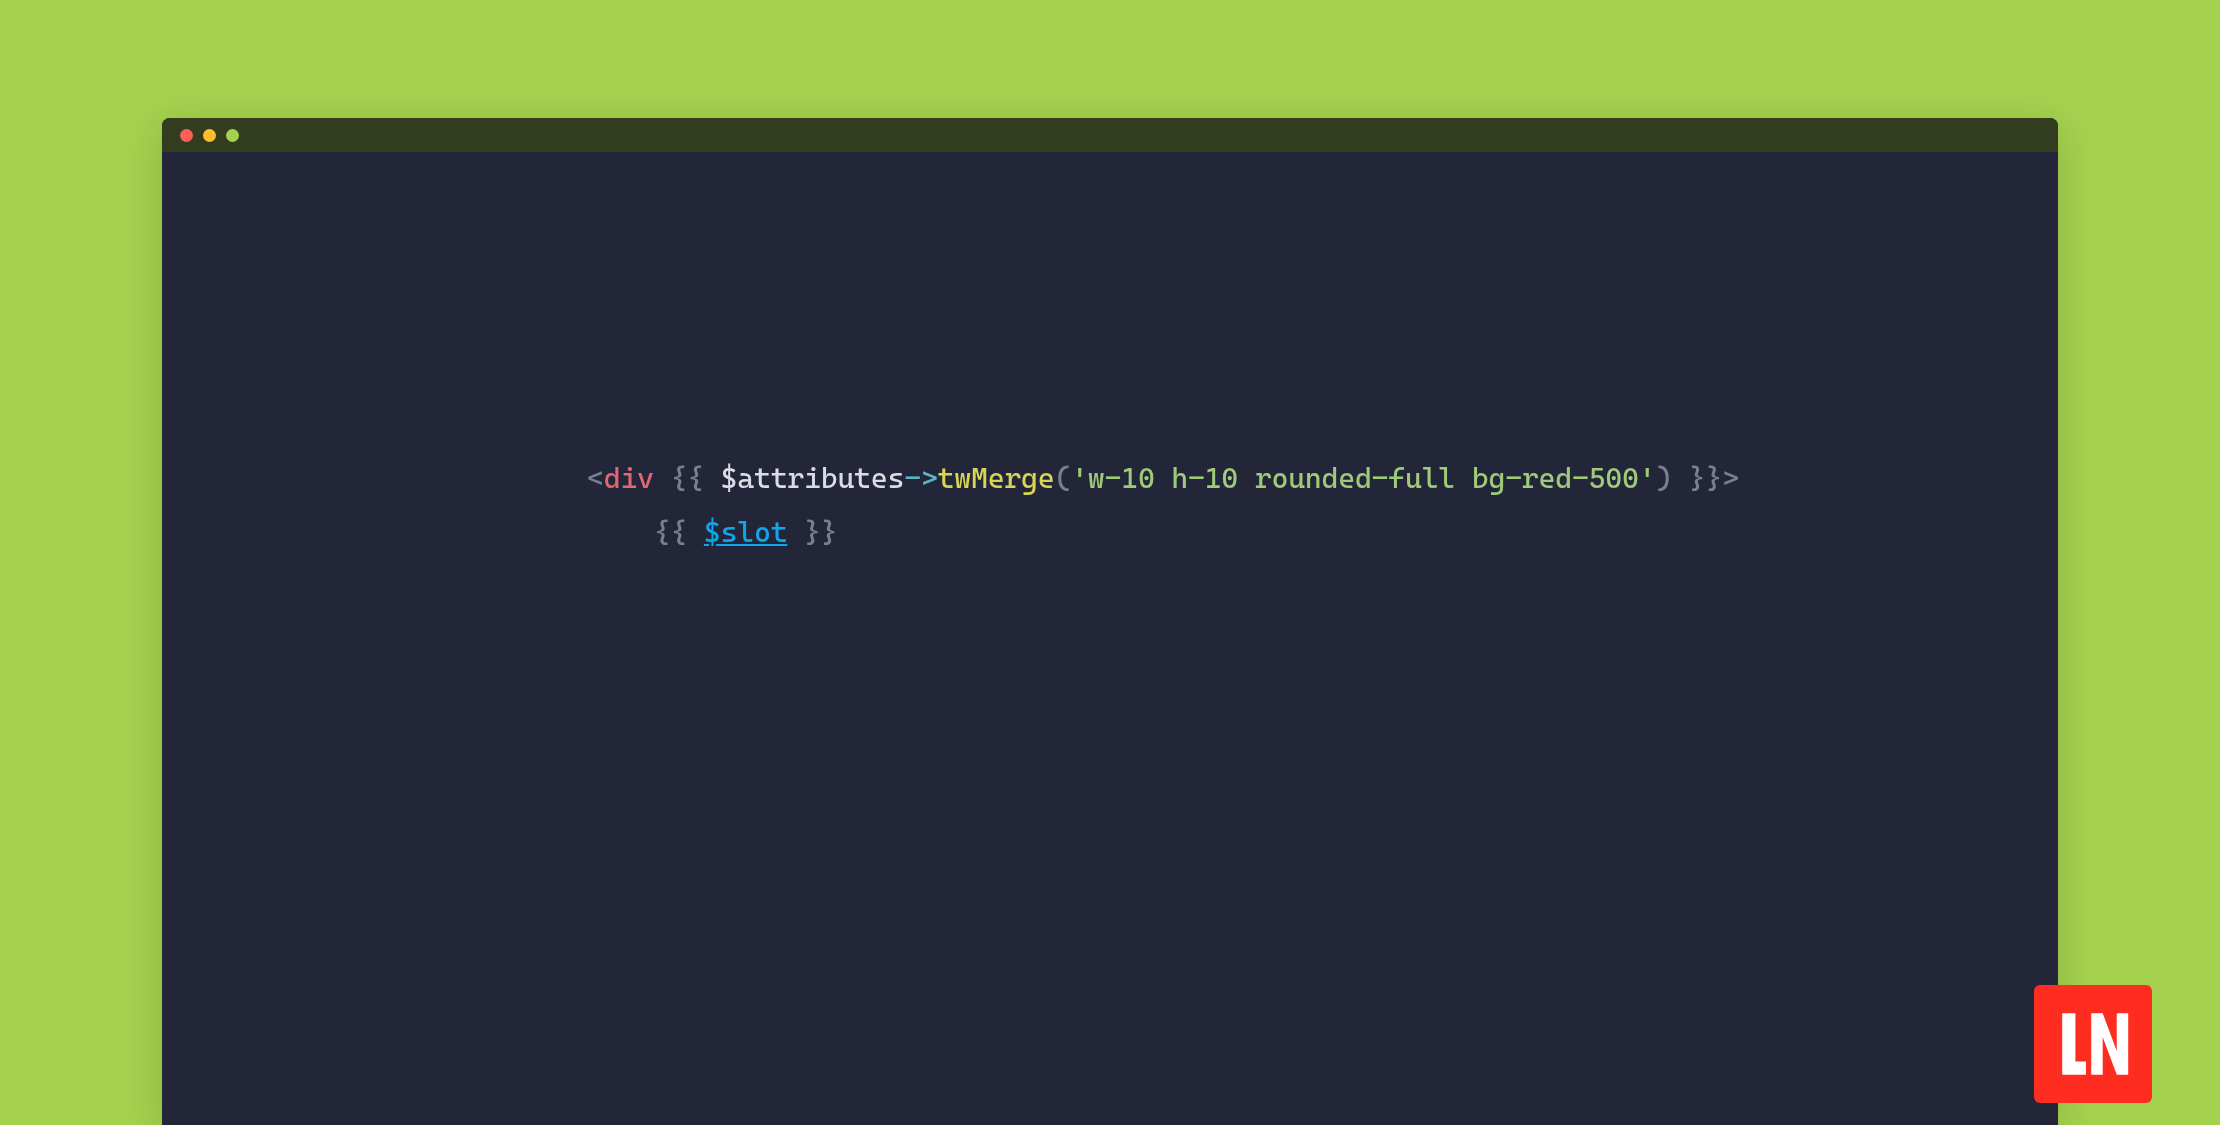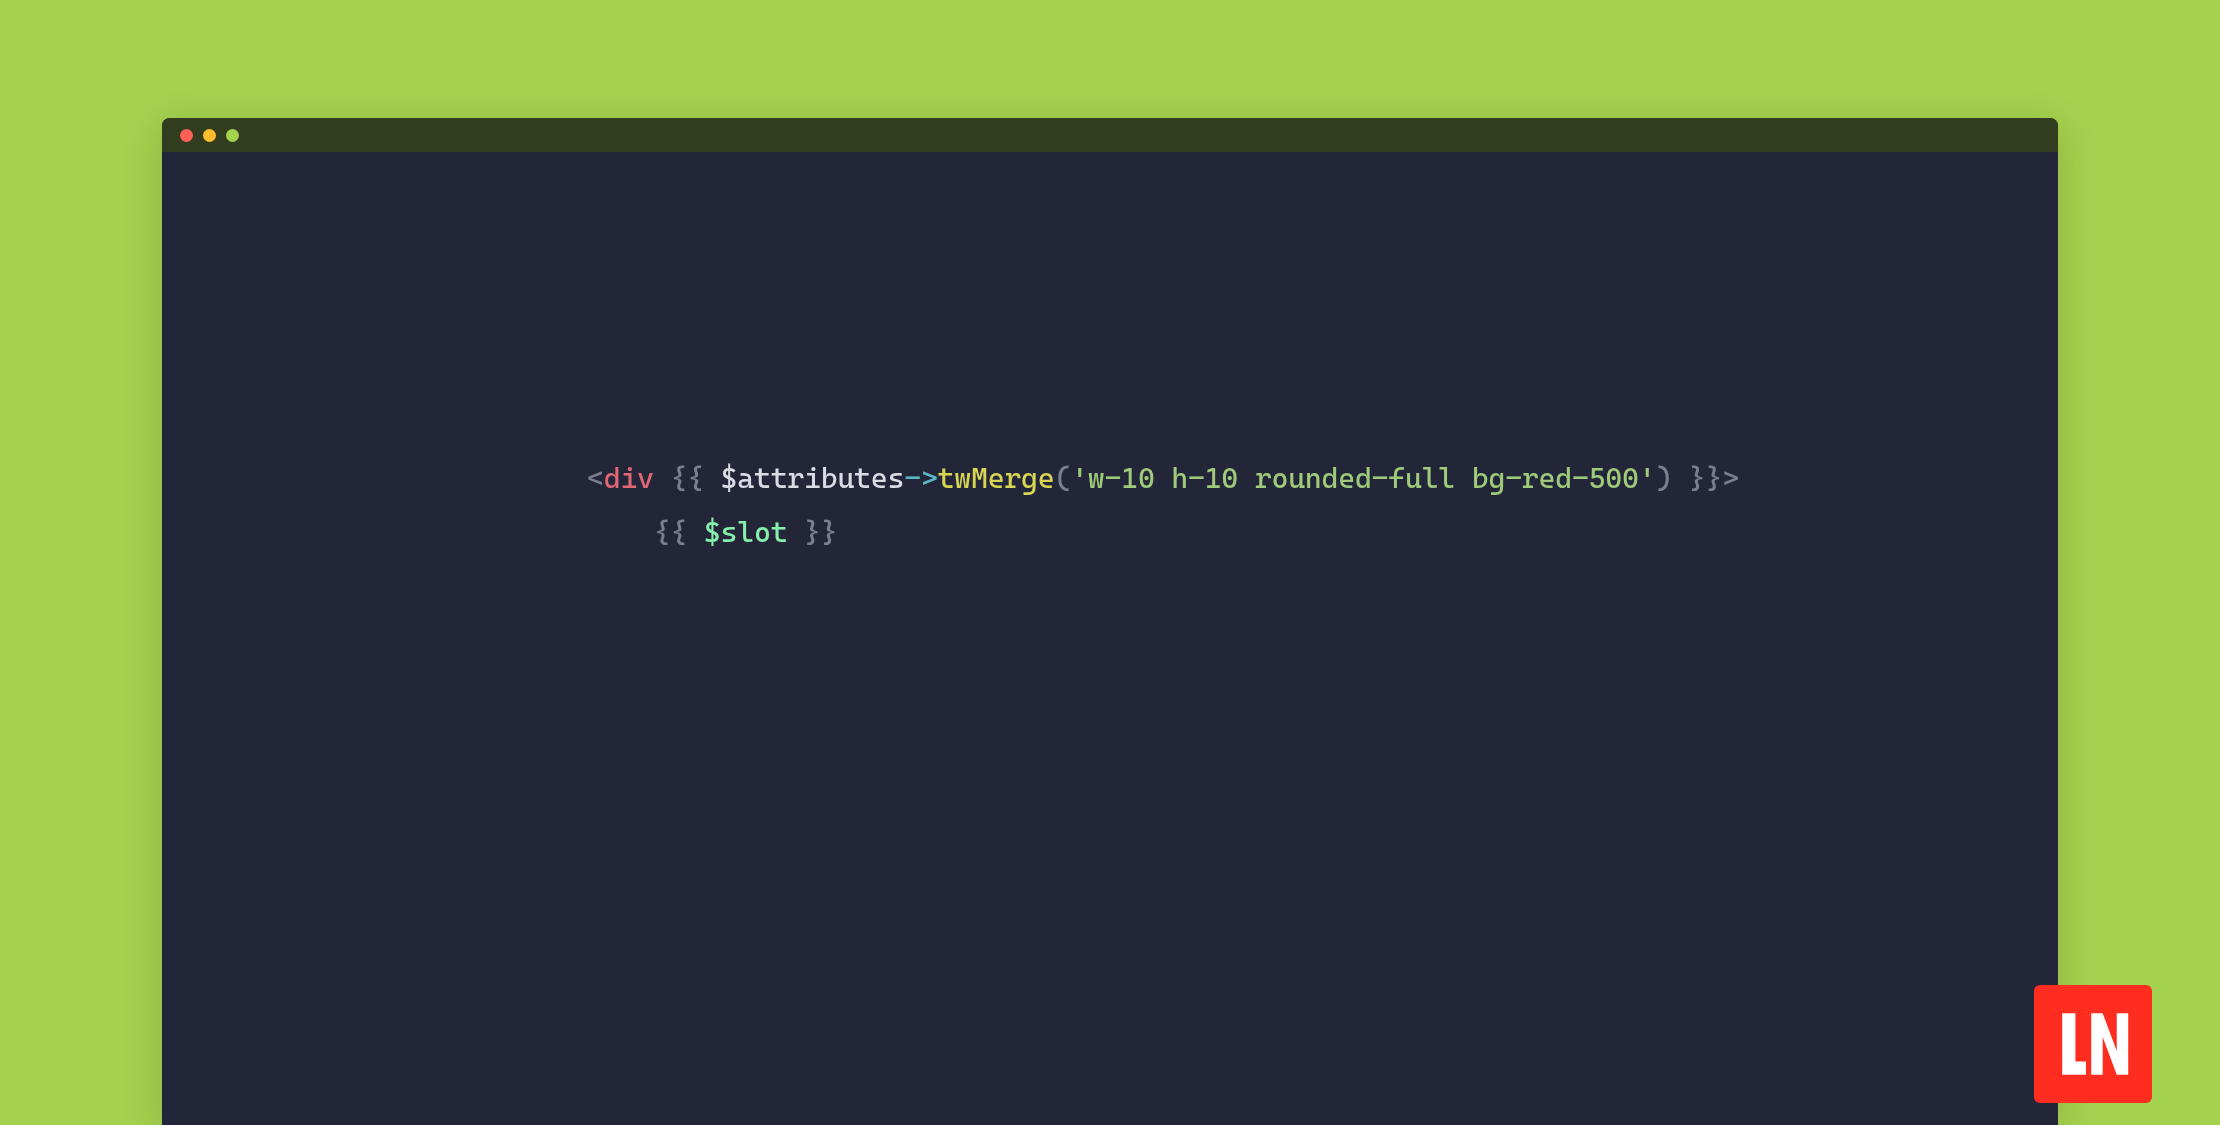--- a/index.html
+++ b/index.html
@@ -57,21 +57,21 @@
     .code-line {
       white-space: pre;
     }
 
     .tok-bracket { color: #7b7e90; }
     .tok-tag { color: #e06875; }
     .tok-var { color: #d9dce5; }
     .tok-arrow { color: #59b6c2; }
     .tok-method { color: #d7d552; }
     .tok-string { color: #9eca7a; }
-    .tok-slot { color: #86efac; }
+    .tok-slot { color: #0ea5e9; text-decoration: underline; }
 
     .logo-badge {
       position: absolute;
       bottom: 22px;
       right: 68px;
       width: 118px;
       height: 118px;
       background: #ff2d20;
       border-radius: 6px;
       display: flex;

